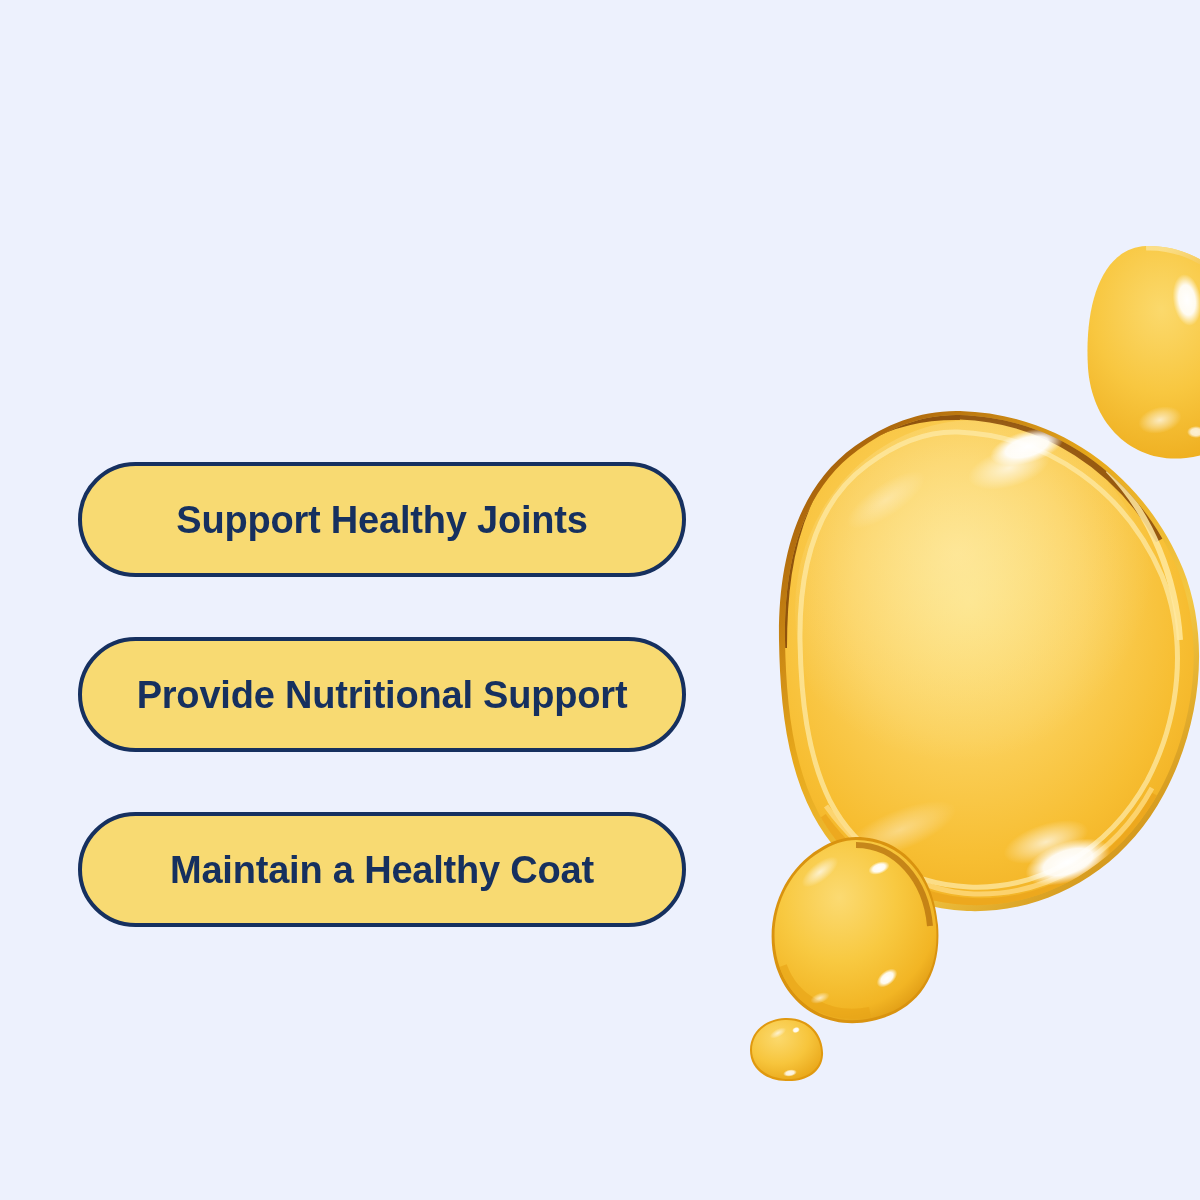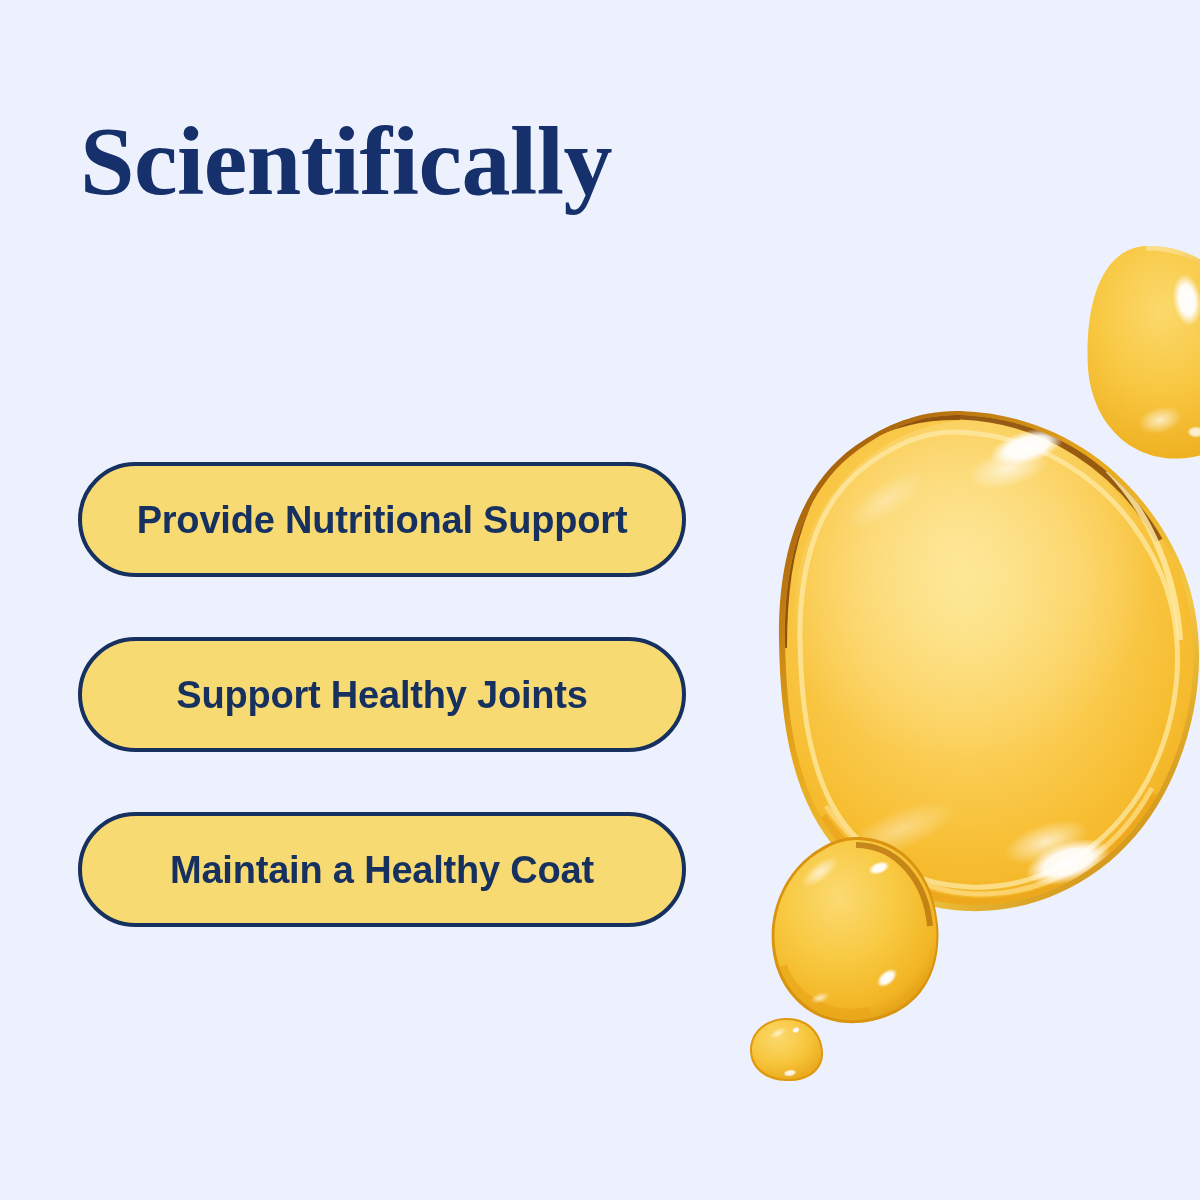--- a/index.html
+++ b/index.html
@@ -274,28 +274,27 @@
                C 820,1071 804,1080 786,1079
                C 766,1078 752,1066 752,1050
                C 752,1033 766,1021 785,1020 Z" fill="url(#gradSmall)"></path>
       <ellipse cx="778" cy="1033" rx="9" ry="4" transform="rotate(-28 778 1033)" fill="url(#gradSpecSoft)"></ellipse>
       <ellipse cx="796" cy="1030" rx="4" ry="3" transform="rotate(-20 796 1030)" fill="url(#gradSpec)"></ellipse>
       <ellipse cx="790" cy="1073" rx="7" ry="3.5" transform="rotate(-10 790 1073)" fill="url(#gradSpec)" opacity="0.9"></ellipse>
     </g>
   </svg>
 
   <h1 id="headline">
-    <span class="hl-line">Scientifically</span>
   </h1>
 
   <ul id="benefit-list">
     <li class="benefit-pill">
-      <span class="benefit-label">Provide Nutritional Support</span>
+      <span class="benefit-label">Support Healthy Joints</span>
     </li>
     <li class="benefit-pill">
-      <span class="benefit-label">Support Healthy Joints</span>
+      <span class="benefit-label">Provide Nutritional Support</span>
     </li>
     <li class="benefit-pill">
       <span class="benefit-label">Maintain a Healthy Coat</span>
     </li>
   </ul>
 
 </div>
 
 </body></html>

